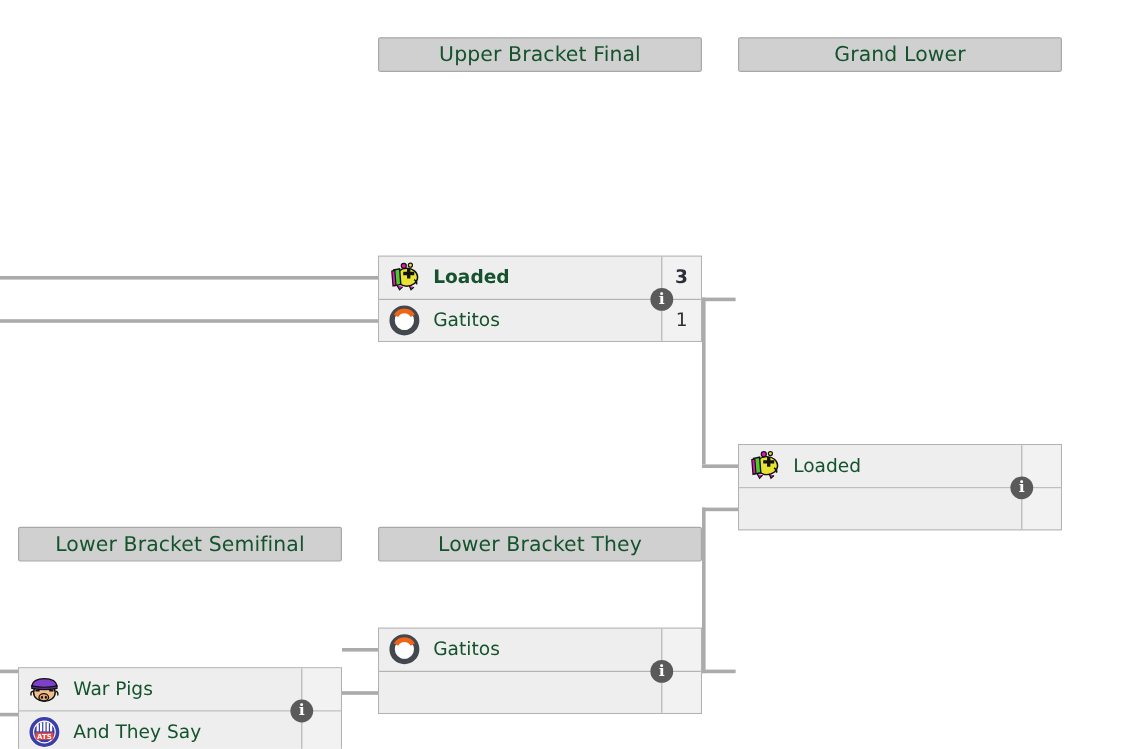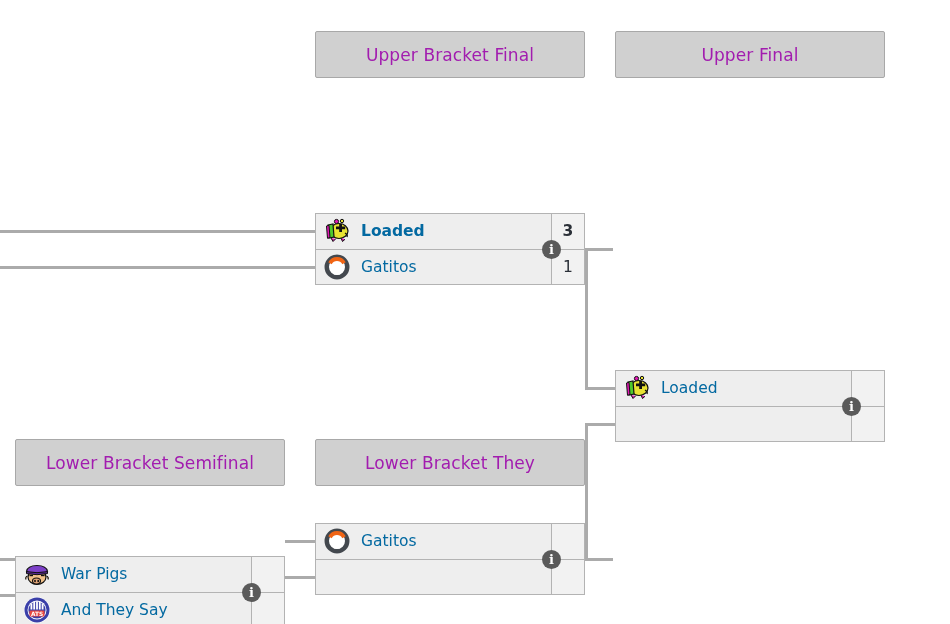--- a/index.html
+++ b/index.html
@@ -20,23 +20,23 @@
   .round-header {
     position: absolute;
     box-sizing: border-box;
     background: #d0d0d0;
     border: 1px solid #a8a8a8;
     border-radius: 2px;
     display: flex;
     align-items: center;
     justify-content: center;
     font-size: 17px;
-    color: #a21caf;
+    color: #14532d;
     letter-spacing: 0.1px;
-    height: 47px;
+    height: 29px;
   }
 
   
   .match {
     position: absolute;
     box-sizing: border-box;
     border: 1px solid #b3b3b3;
     background: #eeeeee;
     display: flex;
     flex-direction: column;
@@ -63,21 +63,21 @@
     height: 28px;
     flex: 0 0 28px;
     margin-right: 10px;
     position: relative;
     display: block;
   }
   .logo svg { display: block; width: 28px; height: 28px; }
   .logo.empty { visibility: hidden; }
   .team-name {
     font-size: 15.5px;
-    color: #0369a1;
+    color: #14532d;
     white-space: nowrap;
     overflow: hidden;
     text-overflow: ellipsis;
   }
   .team-name.winner { font-weight: bold; }
   .score {
     flex: 0 0 32px;
     border-left: 1px solid #b3b3b3;
     display: flex;
     align-items: center;
@@ -116,21 +116,21 @@
   }
 </style>
 </head>
 <body>
 
 <div class="round-header" style="left:315px; top:31px; width:270px;">
   <span>Upper Bracket Final</span>
 </div>
 
 <div class="round-header" style="left:615px; top:31px; width:270px;">
-  <span>Upper Final</span>
+  <span>Grand Lower</span>
 </div>
 
 <div class="round-header" style="left:15px; top:439px; width:270px;">
   <span>Lower Bracket Semifinal</span>
 </div>
 
 <div class="round-header" style="left:315px; top:439px; width:270px;">
   <span>Lower Bracket They</span>
 </div>
 

